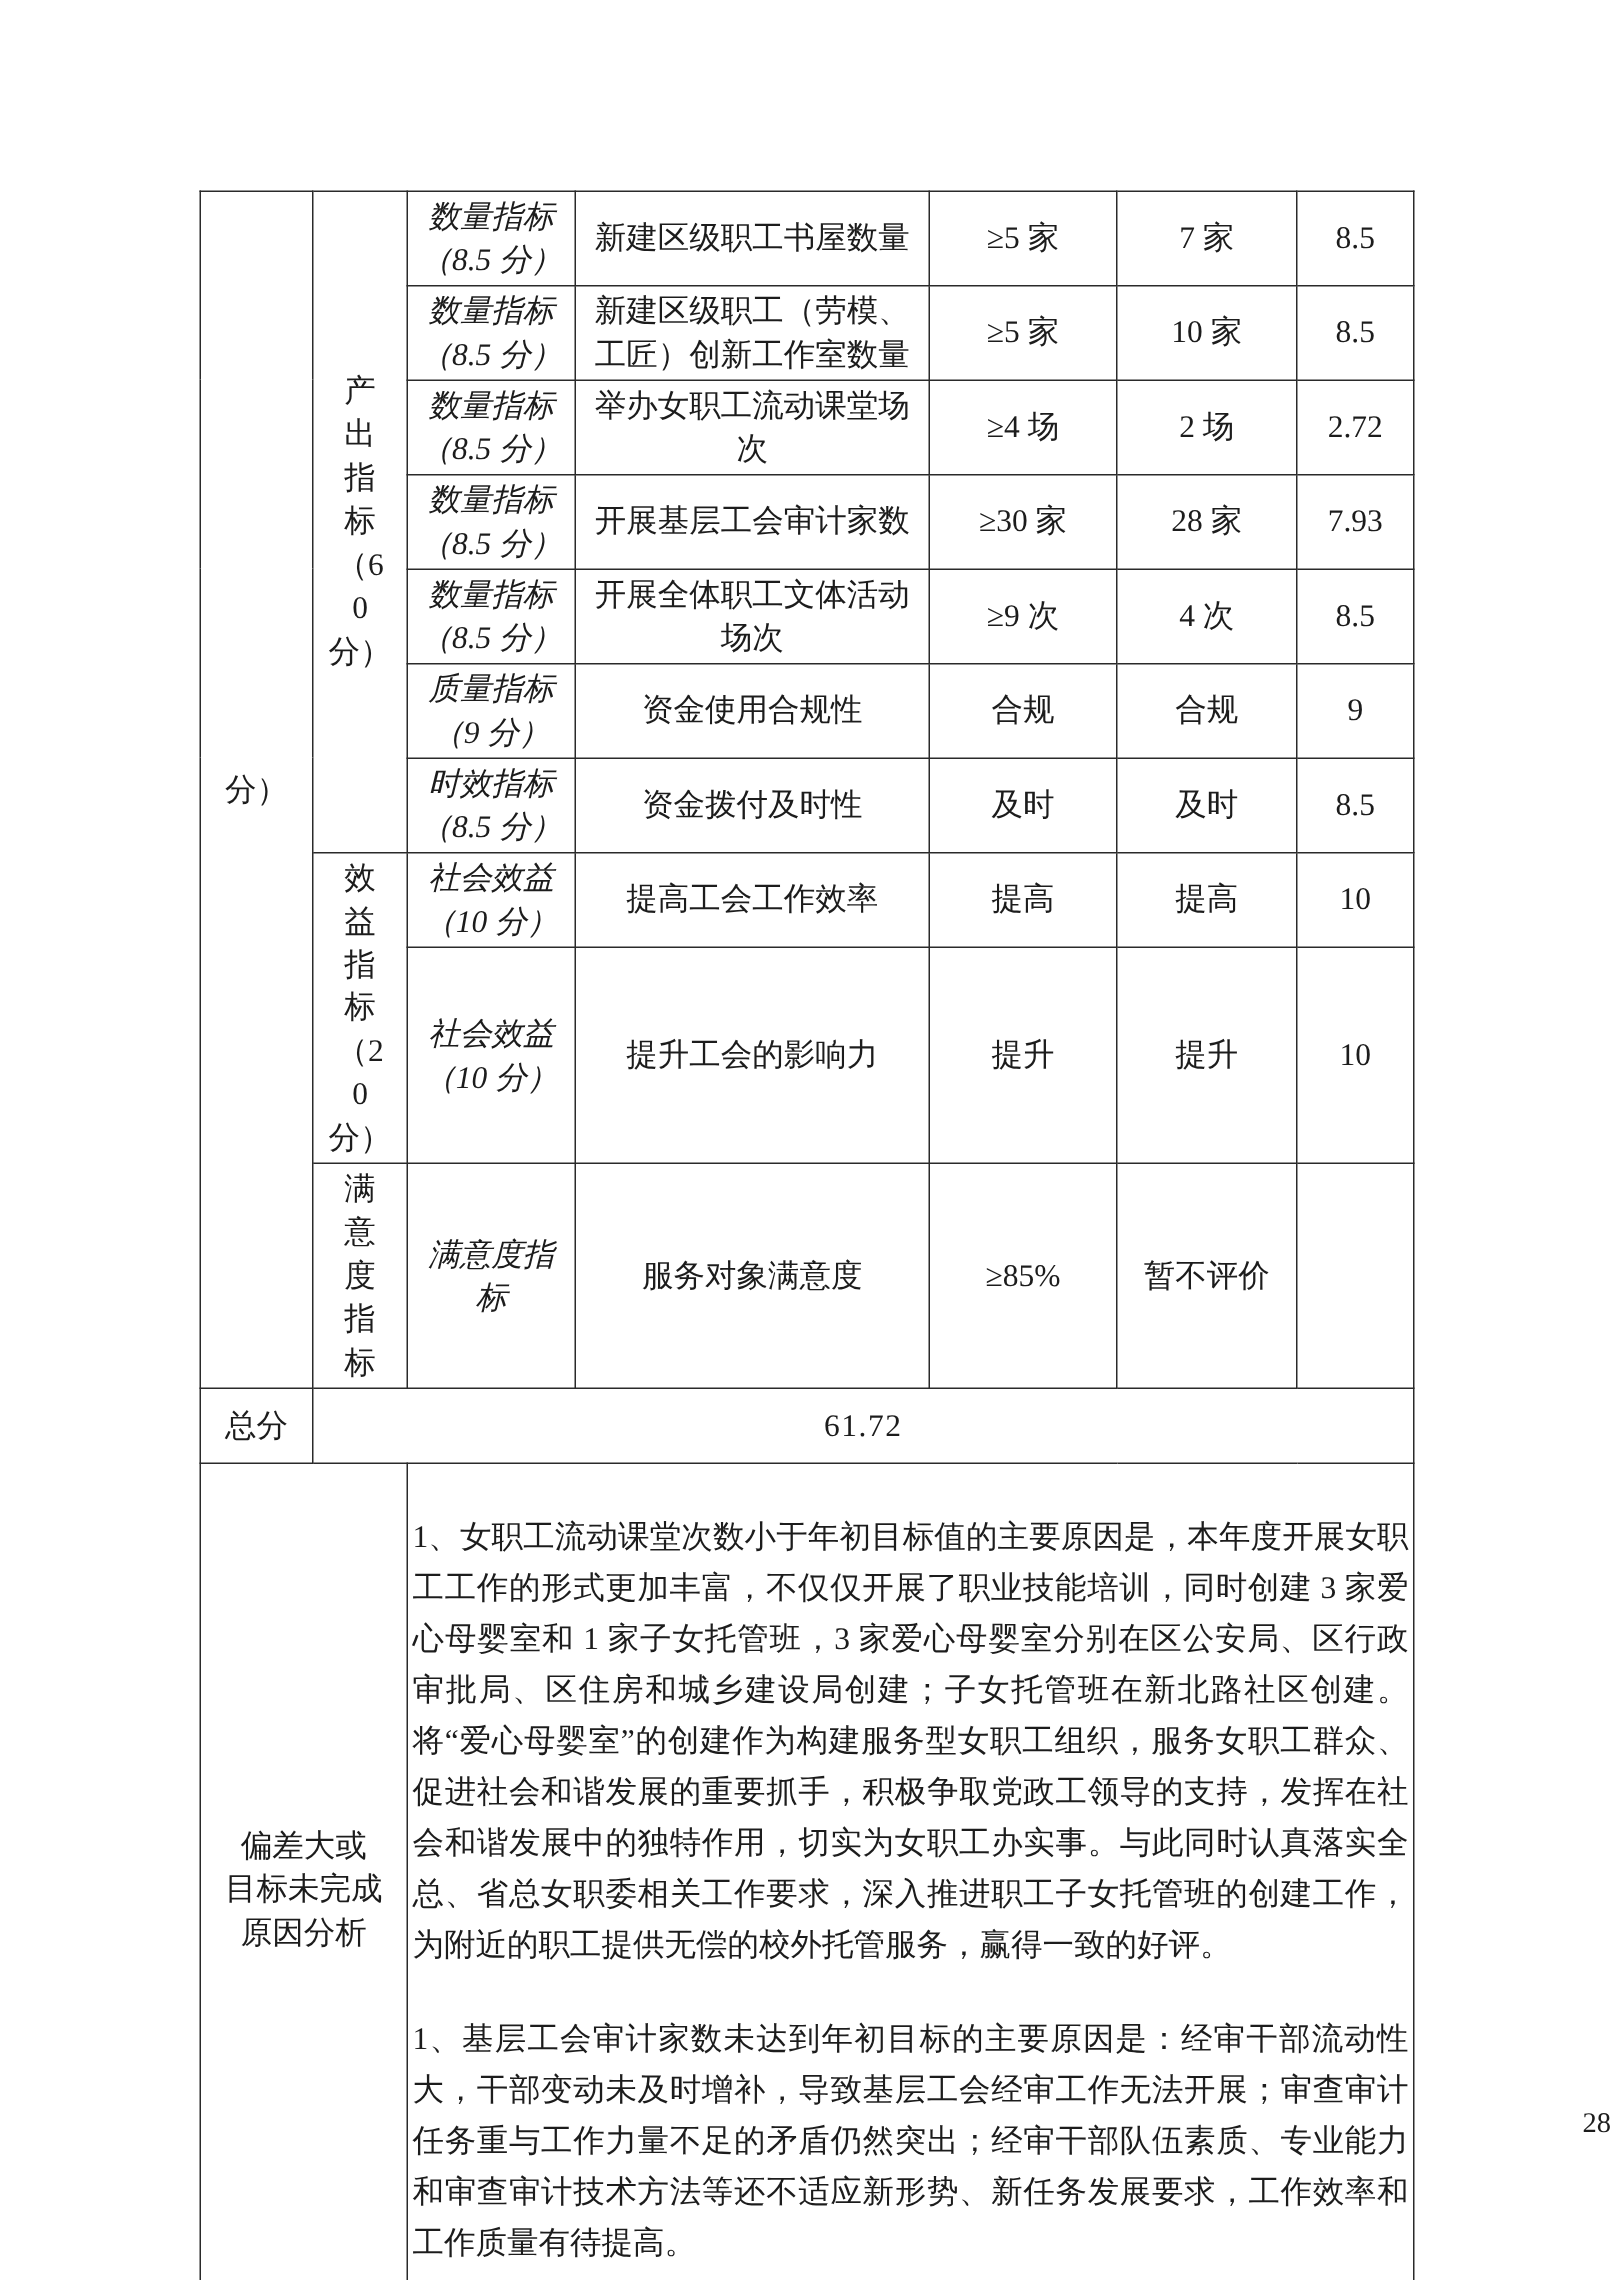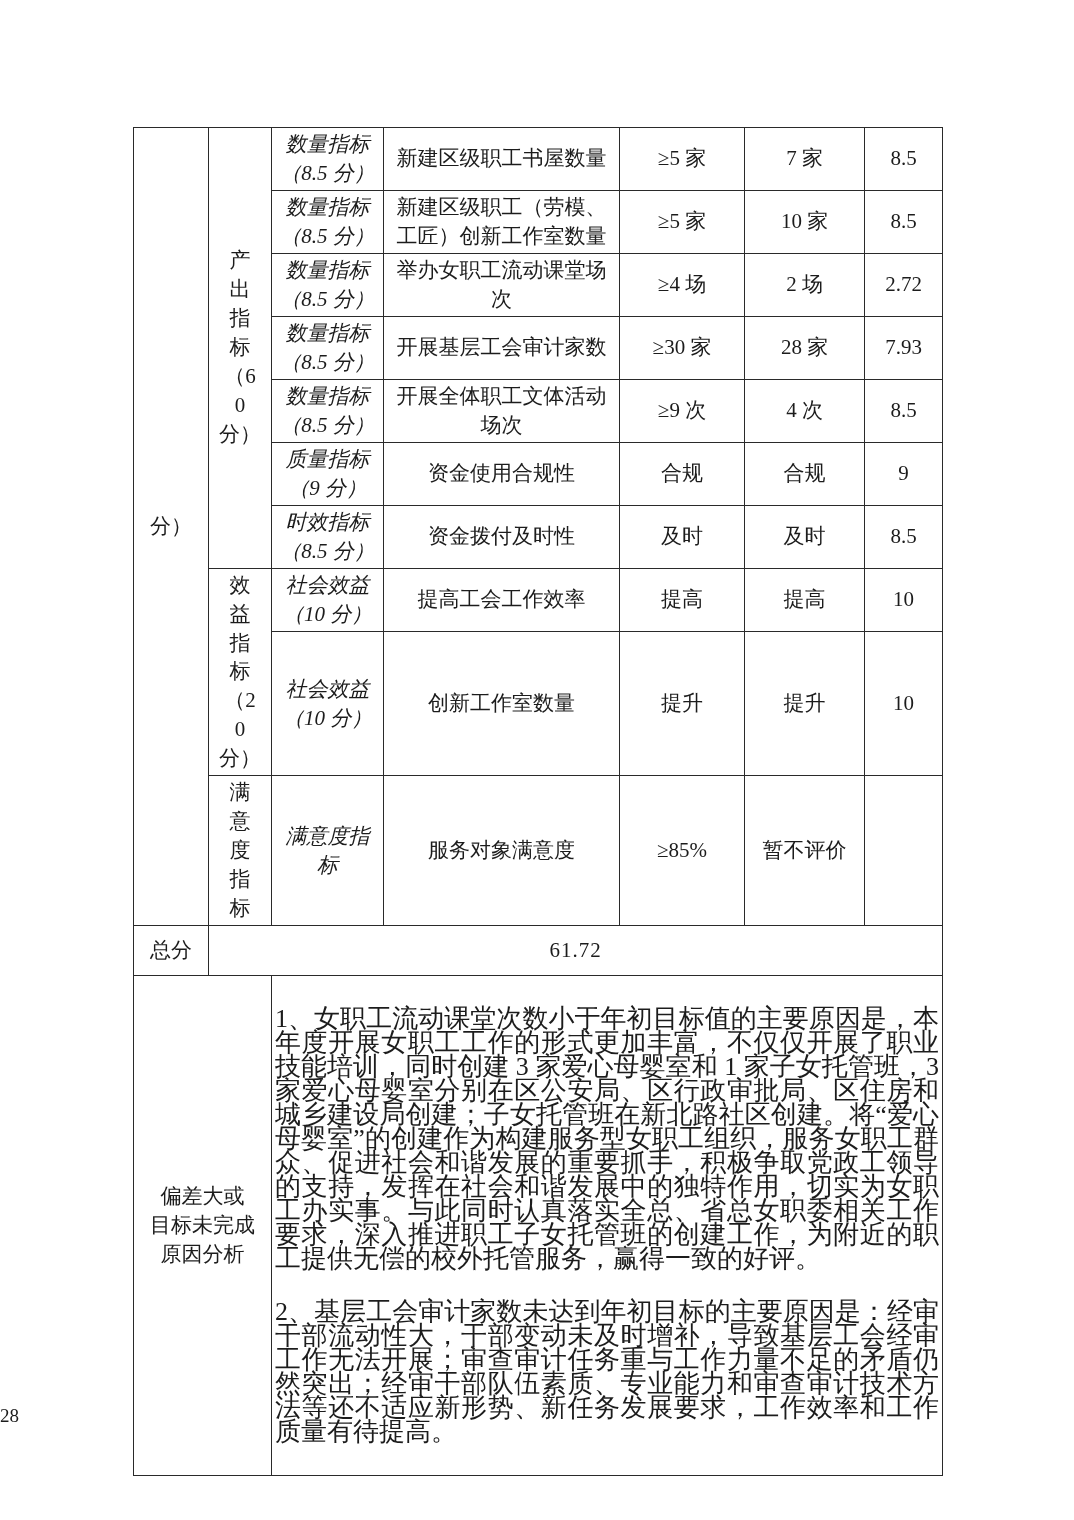--- a/index.html
+++ b/index.html
@@ -55,32 +55,32 @@
   td.an-label {
     line-height: 1.5;
   }
   td.an-cell {
     white-space: normal;
     text-align: justify;
     vertical-align: top;
     padding: 8px 12px 0 13px;
   }
   .para {
-    font-size: 26px;
-    line-height: 24px;
+    font-size: 21px;
+    line-height: 34px;
     text-align: justify;
     text-justify: inter-ideograph;
     word-break: break-all;
   }
   .page-number {
     position: absolute;
     left: 0;
     top: 1405px;
     width: 1074px;
-    text-align: left;
+    text-align: right;
     font-size: 19px;
   }
 </style>
 </head>
 <body>
 
 <div class="sheet">
   <table class="perf">
     <colgroup>
       <col style="width:75px">
@@ -167,21 +167,21 @@
         <td class="c-type">社会效益
 （10 分）</td>
         <td class="c-name">提高工会工作效率</td>
         <td>提高</td>
         <td>提高</td>
         <td>10</td>
       </tr>
       <tr style="height:143px">
         <td class="c-type">社会效益
 （10 分）</td>
-        <td class="c-name">创新工作室数量</td>
+        <td class="c-name">提升工会的影响力</td>
         <td>提升</td>
         <td>提升</td>
         <td>10</td>
       </tr>
       <tr style="height:135px">
         <td class="c-cat">满
 意
 度
 指
 标</td>
@@ -195,20 +195,20 @@
       <tr style="height:50px">
         <td>总分</td>
         <td class="total-value" colspan="6">61.72</td>
       </tr>
       <tr style="height:421px">
         <td class="an-label" colspan="2">偏差大或
 目标未完成
 原因分析</td>
         <td class="an-cell" colspan="5">
           <div class="para">1、女职工流动课堂次数小于年初目标值的主要原因是，本年度开展女职工工作的形式更加丰富，不仅仅开展了职业技能培训，同时创建 3 家爱心母婴室和 1 家子女托管班，3 家爱心母婴室分别在区公安局、区行政审批局、区住房和城乡建设局创建；子女托管班在新北路社区创建。将“爱心母婴室”的创建作为构建服务型女职工组织，服务女职工群众、促进社会和谐发展的重要抓手，积极争取党政工领导的支持，发挥在社会和谐发展中的独特作用，切实为女职工办实事。与此同时认真落实全总、省总女职委相关工作要求，深入推进职工子女托管班的创建工作，为附近的职工提供无偿的校外托管服务，赢得一致的好评。</div>
-          <div class="para">2、基层工会审计家数未达到年初目标的主要原因是：经审干部流动性大，干部变动未及时增补，导致基层工会经审工作无法开展；审查审计任务重与工作力量不足的矛盾仍然突出；经审干部队伍素质、专业能力和审查审计技术方法等还不适应新形势、新任务发展要求，工作效率和工作质量有待提高。</div>
+          <div class="para">1、基层工会审计家数未达到年初目标的主要原因是：经审干部流动性大，干部变动未及时增补，导致基层工会经审工作无法开展；审查审计任务重与工作力量不足的矛盾仍然突出；经审干部队伍素质、专业能力和审查审计技术方法等还不适应新形势、新任务发展要求，工作效率和工作质量有待提高。</div>
         </td>
       </tr>
     </tbody>
   </table>
 </div>
 
 <div class="page-number">28</div>
 
 </body></html>

